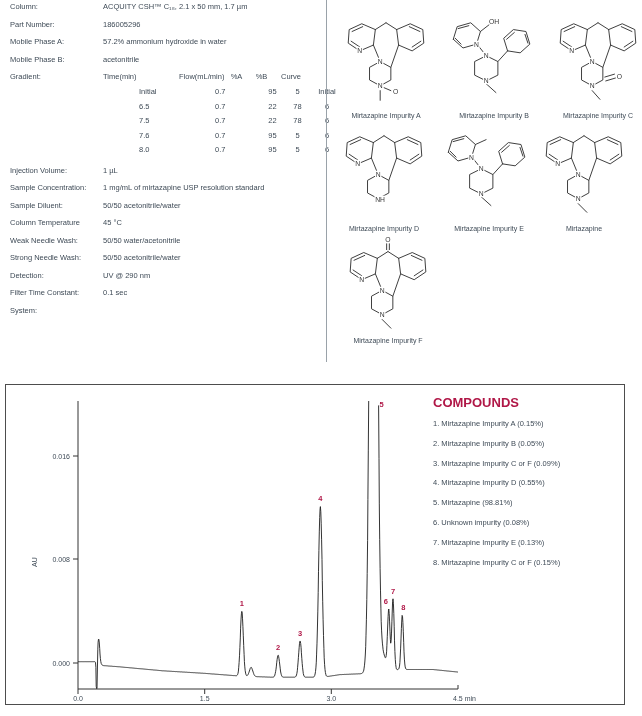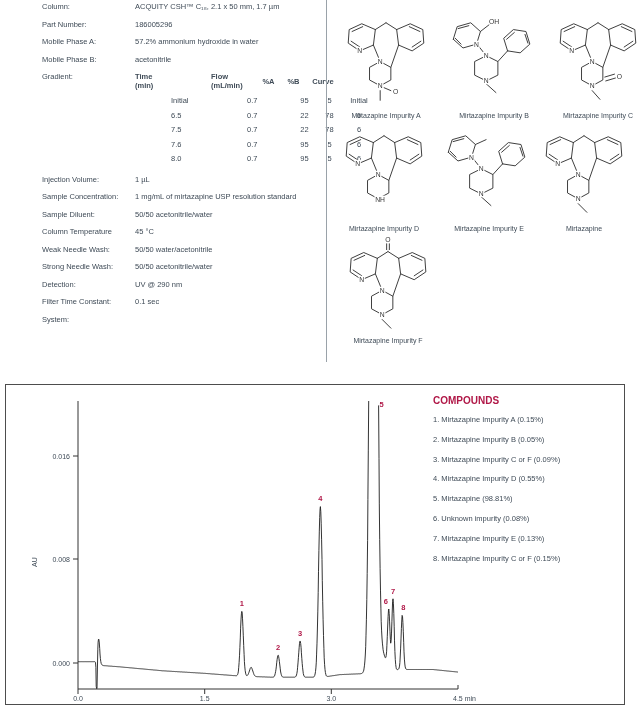--- a/index.html
+++ b/index.html
@@ -1,26 +1,26 @@
 <!DOCTYPE html>
 <html><head>
 <meta charset="utf-8">
 <style>
   html,body{margin:0;padding:0;background:#fff;}
   .page{position:relative;width:642px;height:716px;background:#fff;overflow:hidden;
         font-family:"Liberation Sans",sans-serif;color:#3f4b57;}
   
   .method{position:absolute;left:10px;top:2px;width:312px;font-size:7.5px;line-height:9px;}
   .mrow{display:flex;margin-bottom:8.5px;}
-  .mlabel{width:93px;flex:none;margin-left:32px;}
+  .mlabel{width:93px;flex:none;}
   .mvalue{flex:1;white-space:pre-line;}
   .gradient-row{margin-bottom:6px;}
   .gtable{flex:1;}
   .ghead{display:flex;margin-bottom:6px;}
-  .gcell{display:flex;flex-direction:column;font-weight:bold;}
+  .gcell{display:flex;flex-direction:row;}
   .c0{width:34px;text-align:left;}
   .c1{width:45px;text-align:left;margin-left:42px;}
   .c2{width:25px;text-align:center;}
   .c3{width:25px;text-align:center;}
   .c4{width:34px;text-align:center;}
   .ghead .one{justify-content:center;}
   .grow{display:flex;margin-bottom:5.5px;padding-left:36px;}
   
   .divider{position:absolute;left:326px;top:0;width:1px;height:362px;background:#9aa2a9;}
   .struct{position:absolute;width:104px;text-align:center;}
@@ -32,21 +32,21 @@
   
   .chrombox{position:absolute;left:5px;top:384px;width:618px;height:319px;
             border:1.5px solid #4d4d4d;background:#fff;}
   .plot{position:absolute;left:0;top:0;}
   .plot text{font-family:"Liberation Sans",sans-serif;font-size:7px;fill:#3f4b57;}
   .plot .pklabel{font-size:7.5px;font-weight:bold;fill:#b01747;text-anchor:middle;}
   .axis{stroke:#333;stroke-width:1;fill:none;}
   #trace{stroke:#1d1d1d;stroke-width:0.9;fill:none;}
   
   .legend{position:absolute;left:427px;top:10px;width:185px;}
-  .legend-title{font-size:10px;font-weight:bold;color:#b01747;margin-bottom:9px;}
+  .legend-title{font-size:13px;font-weight:bold;color:#b01747;margin-bottom:9px;}
   .legend-item{font-size:7.5px;color:#3f4b57;margin-bottom:10.8px;white-space:nowrap;}
 </style>
 </head>
 <body>
 
 <div class="page">
 
   <div class="method">
     <div class="mrow">
         <div class="mlabel">Column:</div>

